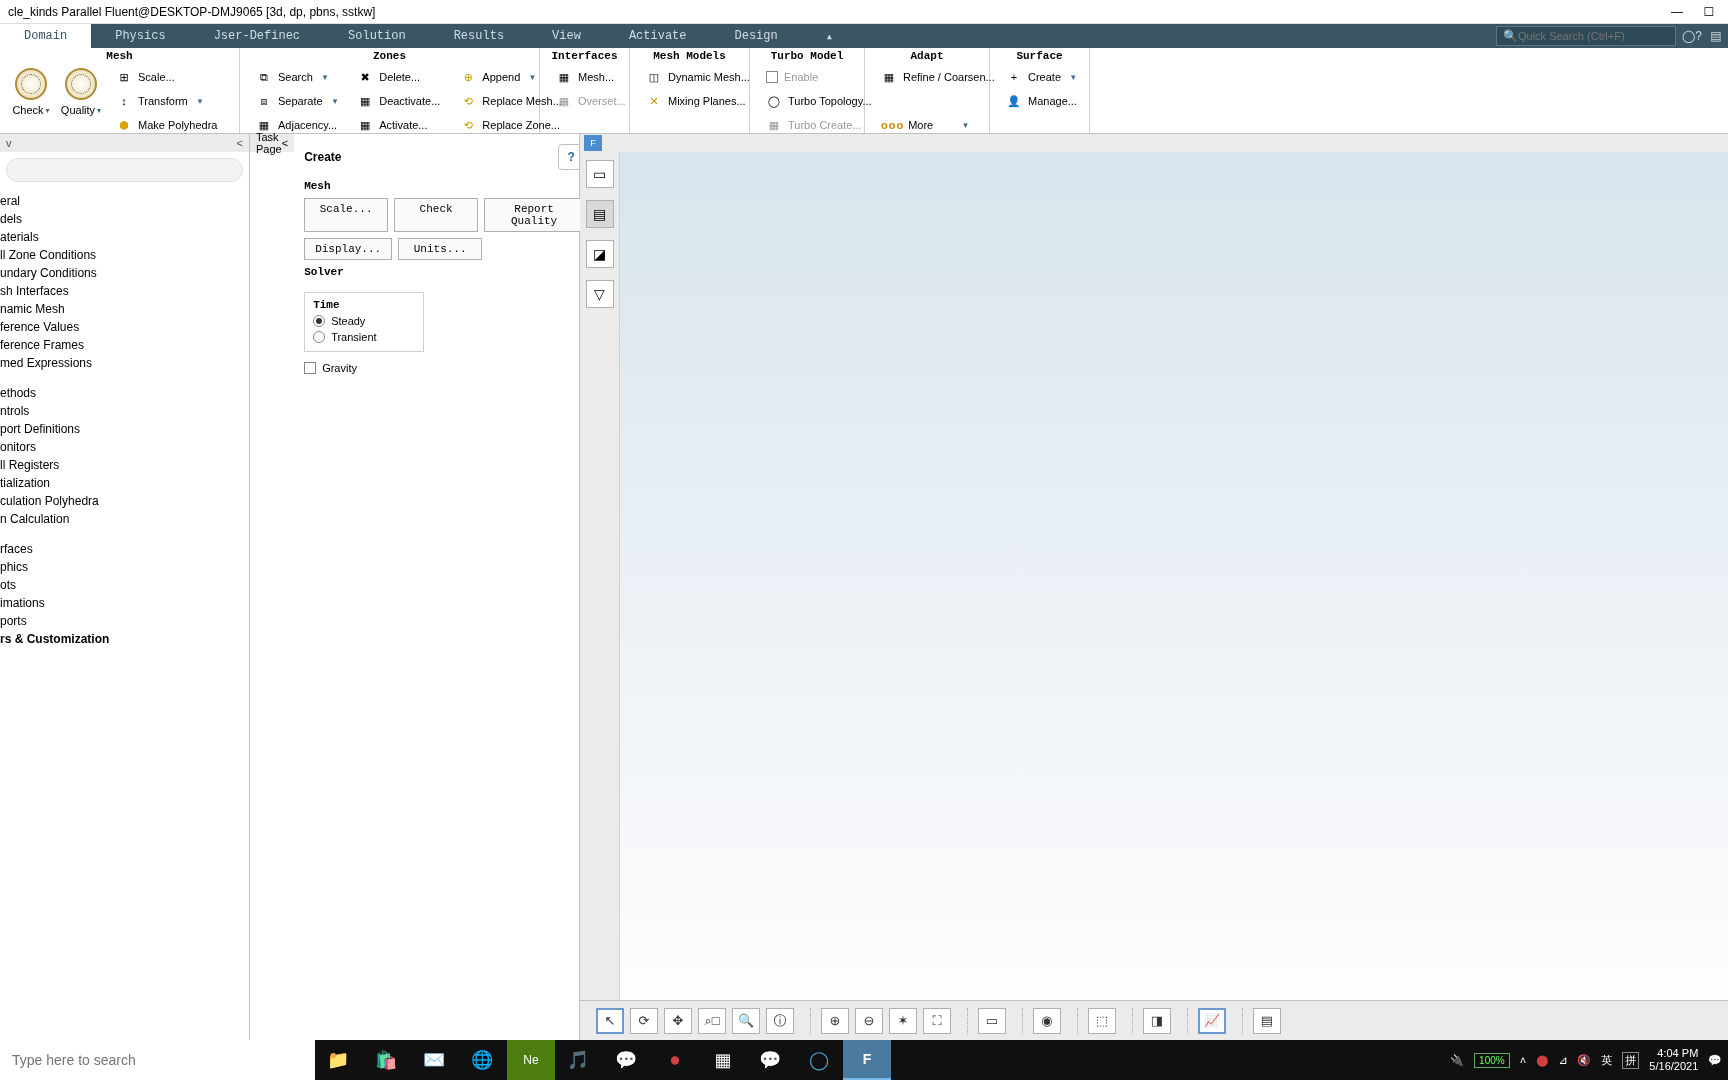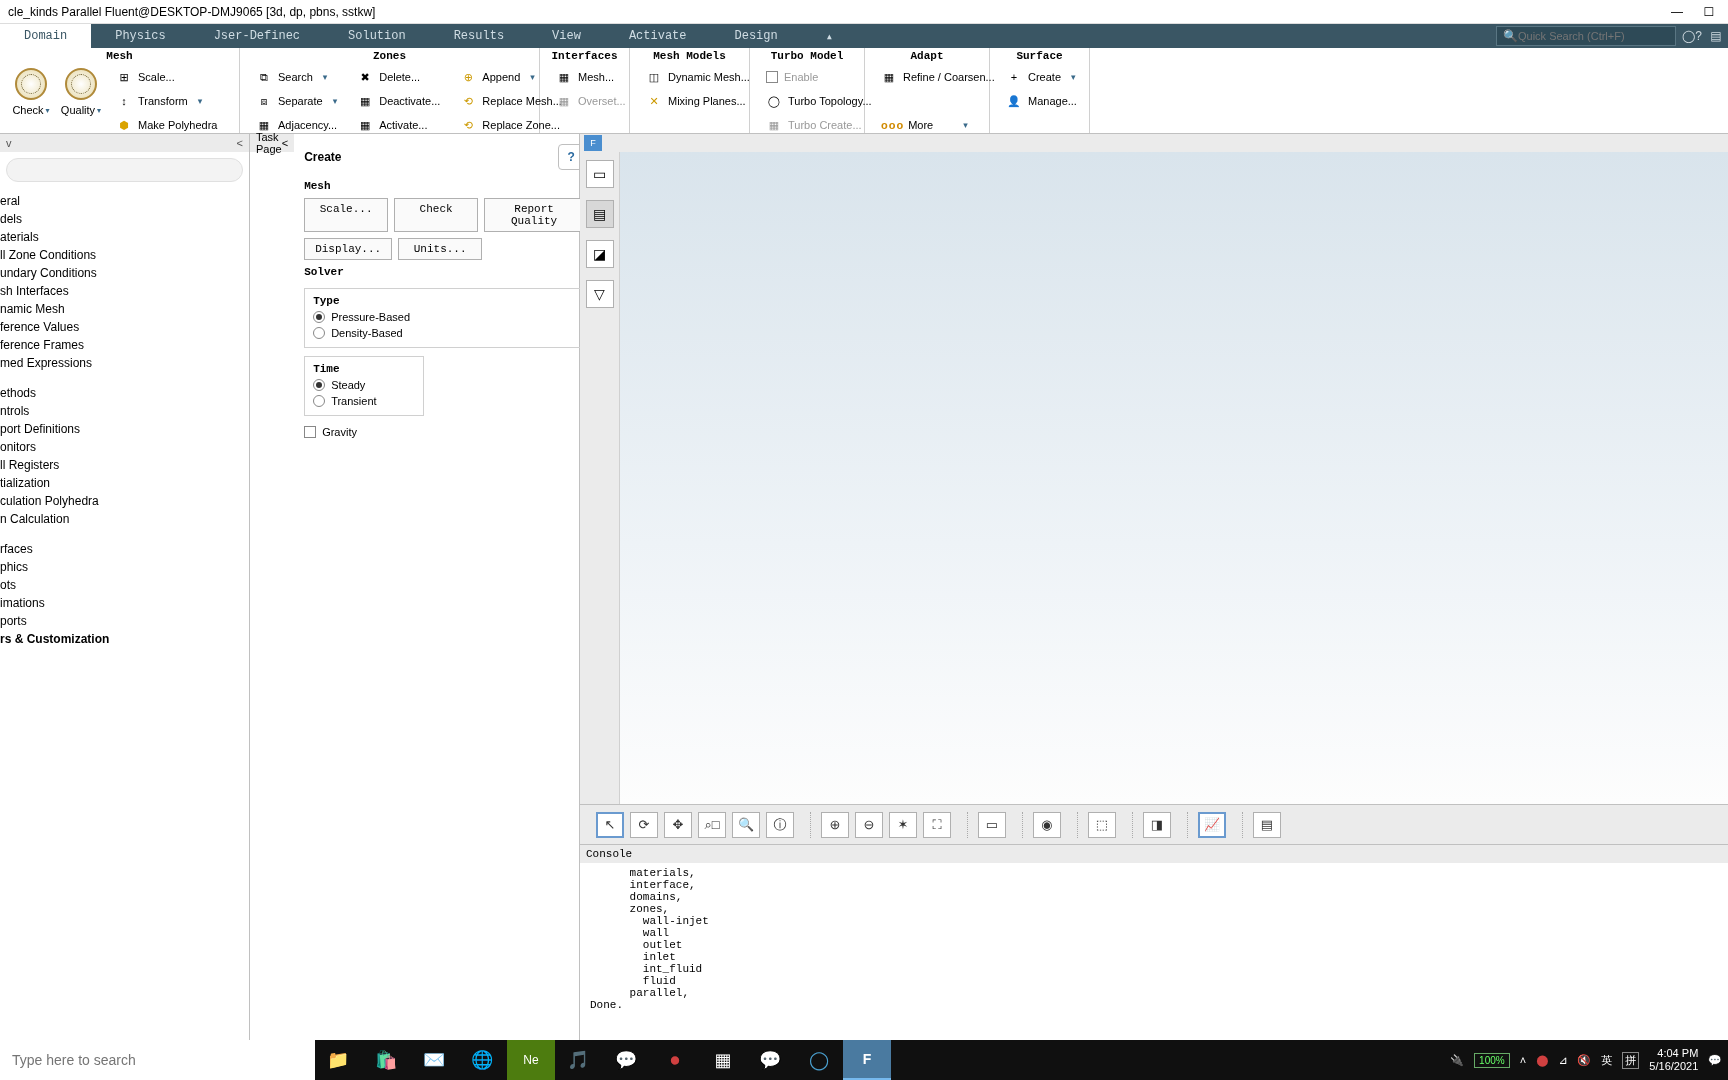--- a/index.html
+++ b/index.html
@@ -347,33 +347,20 @@
         <div class="tbtn">Scale...</div>
         <div class="tbtn">Check</div>
         <div class="tbtn" style="min-width:100px">Report Quality</div>
       </div>
       <div class="btnrow">
         <div class="tbtn">Display...</div>
         <div class="tbtn">Units...</div>
       </div>
       <h4>Solver</h4>
       <div class="twocol">
-        <div class="fieldset" style="flex:1">
-          <h4 style="margin:0 0 4px 0">Type</h4>
-          <div class="radiogrp">
-            <div class="radio">
-                <span class="r on"></span>
-                <span>Pressure-Based</span>
-              </div>
-            <div class="radio">
-                <span class="r"></span>
-                <span>Density-Based</span>
-              </div>
-          </div>
-        </div>
       </div>
       <div class="fieldset" style="width:120px; margin-top:8px">
         <h4 style="margin:0 0 4px 0">Time</h4>
         <div class="radiogrp">
           <div class="radio">
               <span class="r on"></span>
               <span>Steady</span>
             </div>
           <div class="radio">
               <span class="r"></span>
@@ -427,35 +414,20 @@
       </div>
       <div class="ttg sep">
         <div class="tb">◨</div>
       </div>
       <div class="ttg sep">
         <div class="tb active">📈</div>
       </div>
       <div class="ttg sep">
         <div class="tb">▤</div>
       </div>
-    </div>
-    <div class="console">
-      <div class="consolehdr">Console</div>
-      <div class="consolebody">      materials,
-      interface,
-      domains,
-      zones,
-        wall-injet
-        wall
-        outlet
-        inlet
-        int_fluid
-        fluid
-      parallel,
-Done.</div>
     </div>
   </div>
 </div>
 
 <div class="taskbar">
   <div class="searchtb">
     <input placeholder="Type here to search" style="">
   </div>
   <div class="tbicons">
     <div class="tbicon" style="color:#f0c040">📁</div>

